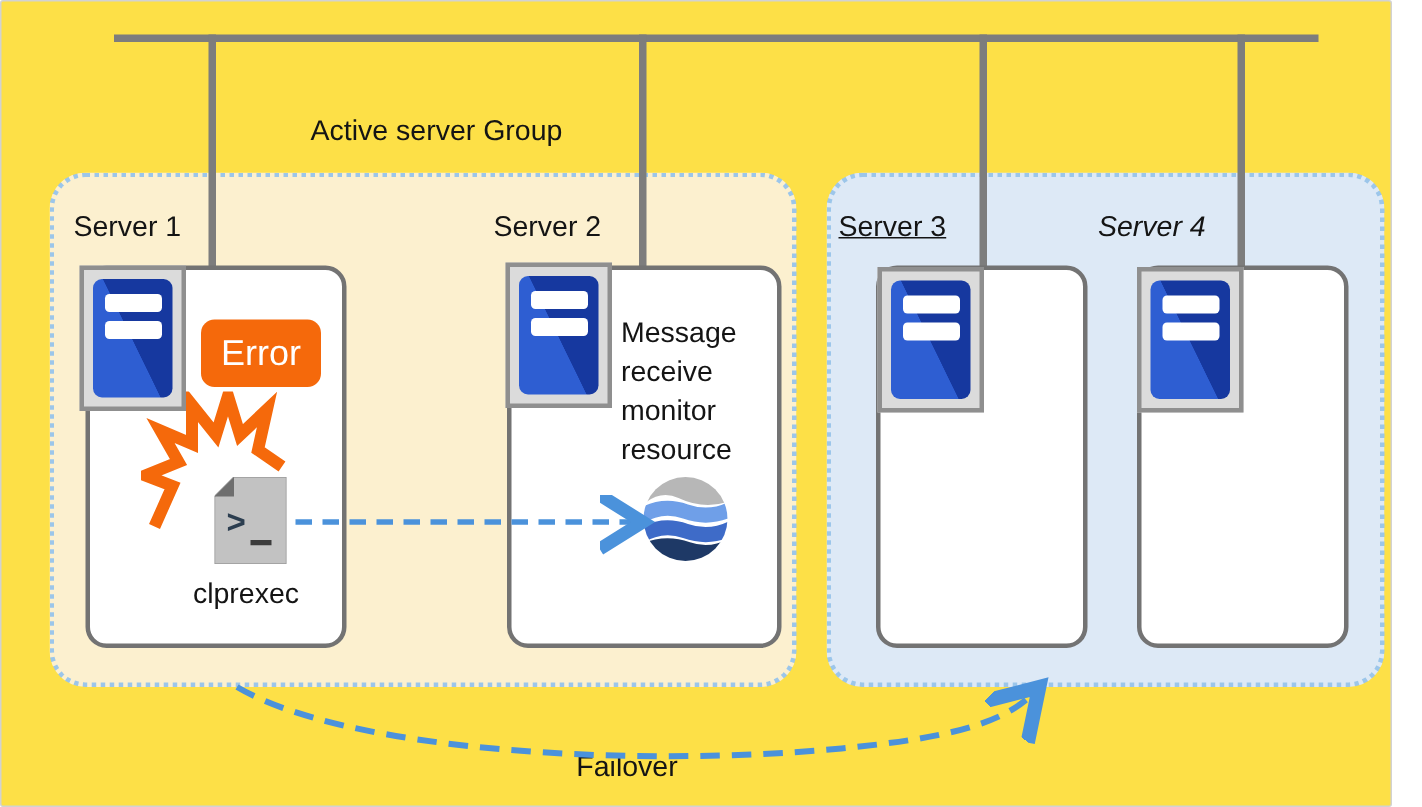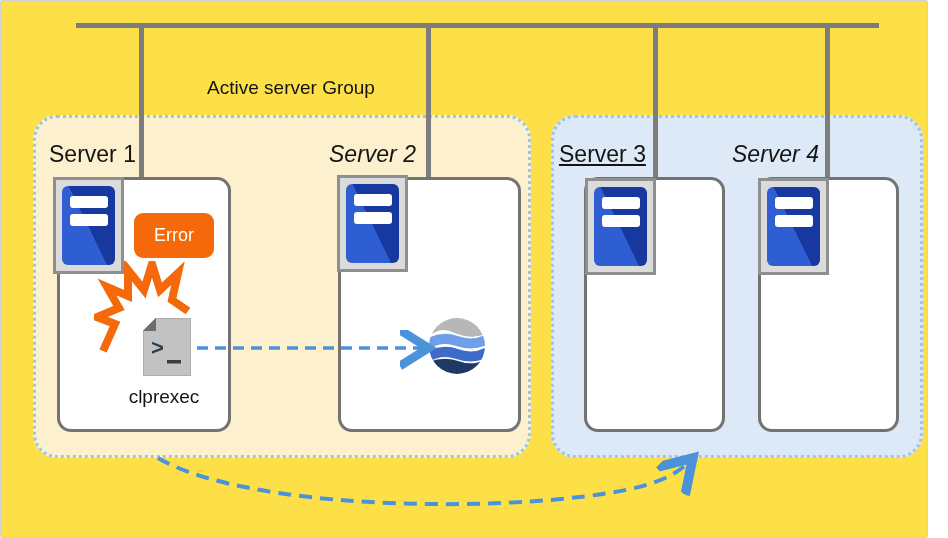--- a/index.html
+++ b/index.html
@@ -10,31 +10,31 @@
   .busline{position:absolute;background:#7d7d7d;}
   
   .group{position:absolute;top:114px;height:343px;box-sizing:border-box;
          border:3px dotted #9cc6ea;border-radius:24px;}
   .group-active{left:32px;width:498px;background:#fcf0cf;}
   .group-disaster{left:550px;width:372px;background:#dde9f6;}
   .grouplabel{position:absolute;font-size:19px;line-height:26px;color:#141414;text-align:center;}
   
   .serverbox{position:absolute;top:176px;height:255px;background:#ffffff;box-sizing:border-box;
              border:3px solid #737373;border-radius:14px;}
-  .serverlabel{position:absolute;top:140px;font-size:23px;color:#141414;white-space:nowrap;}
+  .serverlabel{position:absolute;top:140px;font-size:19px;color:#141414;white-space:nowrap;}
   
   .iconframe{position:absolute;width:71px;height:97px;background:#dbdbdb;
              border:3px solid #8f8f8f;box-sizing:border-box;}
   .srv{position:absolute;left:6px;top:6px;width:53px;height:79px;border-radius:6px;
        background:linear-gradient(64deg,#2e5ed2 49%,#16389f 49.5%);}
   .srv .bar{position:absolute;left:8px;width:38px;height:12px;background:#ffffff;border-radius:3px;}
   .bar1{top:10px;} .bar2{top:28px;}
   
   .badge{position:absolute;left:133px;top:212px;width:80px;height:45px;background:#f5690b;
-         border-radius:9px;color:#ffffff;font-size:18px;display:flex;align-items:center;
+         border-radius:9px;color:#ffffff;font-size:24px;display:flex;align-items:center;
          justify-content:center;}
   .txt{position:absolute;font-size:19px;line-height:25px;color:#141414;text-align:center;}
   .overlay{position:absolute;left:0;top:0;width:948px;height:538px;pointer-events:none;}
 </style>
 </head>
 <body>
 
 <div class="canvas">
 
   <div class="group group-active"></div>
@@ -42,21 +42,21 @@
 
   <div class="busline" style="left:75px;top:22px;width:803px;height:5px;"></div>
   <div class="busline" style="left:138px;top:22px;width:5px;height:157px;"></div>
   <div class="busline" style="left:425px;top:22px;width:5px;height:157px;"></div>
   <div class="busline" style="left:652px;top:22px;width:5px;height:158px;"></div>
   <div class="busline" style="left:824px;top:22px;width:5px;height:158px;"></div>
 
   <div class="grouplabel" style="left:140px;top:74px;width:300px;">Active server Group</div>
 
   <div class="serverlabel" style="left:48px;">Server 1</div>
-  <div class="serverlabel" style="left:328px;font-style:italic;">Server 2</div>
+  <div class="serverlabel" style="left:328px;">Server 2</div>
   <div class="serverlabel" style="left:558px;text-decoration:underline;">Server 3</div>
   <div class="serverlabel" style="left:731px;font-style:italic;">Server 4</div>
 
   <div class="serverbox" style="left:56px;width:174px;"></div>
   <div class="serverbox" style="left:337px;width:183px;"></div>
   <div class="serverbox" style="left:583px;width:141px;"></div>
   <div class="serverbox" style="left:757px;width:141px;"></div>
 
   <div class="iconframe" style="left:52px;top:176px;">
     <div class="srv">
@@ -92,36 +92,38 @@
   <svg class="abs" style="left:142px;top:317px;" width="48" height="58" viewBox="0 0 48 58">
     <polygon points="13,0 48,0 48,58 0,58 0,13" fill="#c2c2c2" stroke="#9a9a9a" stroke-width="1"></polygon>
     <polygon points="13,0 13,13 0,13" fill="#6e6e6e"></polygon>
     <text x="8" y="37" font-size="22" font-weight="bold" fill="#2c3e50">&gt;</text>
     <rect x="24" y="42" width="14" height="3.5" fill="#3c3c3c"></rect>
   </svg>
 
   <div class="txt" style="left:103px;top:383px;width:120px;">clprexec</div>
 
 
+  <div class="txt" style="left:413px;top:209px;width:100px;text-align:left;line-height:26px;">Message receive monitor resource</div>
 
   <svg class="abs" style="left:427px;top:316px;" width="58" height="58" viewBox="0 0 58 58">
     <defs>
         <clipPath id="gclip">
           <circle cx="29" cy="29" r="28"></circle>
         </clipPath>
       </defs>
     <g clip-path="url(#gclip)">
       <rect x="0" y="0" width="58" height="58" fill="#ffffff"></rect>
       <path d="M-4,9 Q12,-3 29,5 T62,3" stroke="#b7b7b7" stroke-width="22" fill="none"></path>
       <path d="M-4,29 Q12,18 29,24 T62,21" stroke="#6f9fe8" stroke-width="10" fill="none"></path>
       <path d="M-4,42 Q12,31 29,37 T62,34" stroke="#3e6bc8" stroke-width="10" fill="none"></path>
       <path d="M-4,58 Q12,47 29,53 T62,50" stroke="#1e3966" stroke-width="18" fill="none"></path>
     </g>
   </svg>
 
+  <div class="txt" style="left:347px;top:498px;width:140px;">Failover</div>
 
   <svg class="overlay" viewBox="0 0 948 538">
     <defs>
       <marker id="head" markerWidth="12" markerHeight="12" refX="7" refY="5" orient="auto">
         <path d="M0,0 L8,5 L0,10" fill="none" stroke="#4b92db" stroke-width="2.4"></path>
       </marker>
     </defs>
     <line x1="196" y1="347" x2="424" y2="347" stroke="#4b92db" stroke-width="3.6" stroke-dasharray="11,7" marker-end="url(#head)"></line>
     <path d="M157,457 C230,500 420,511 560,498 C630,491 668,482 689,460" fill="none" stroke="#4b92db" stroke-width="4" stroke-dasharray="13,8" marker-end="url(#head)"></path>
   </svg>

